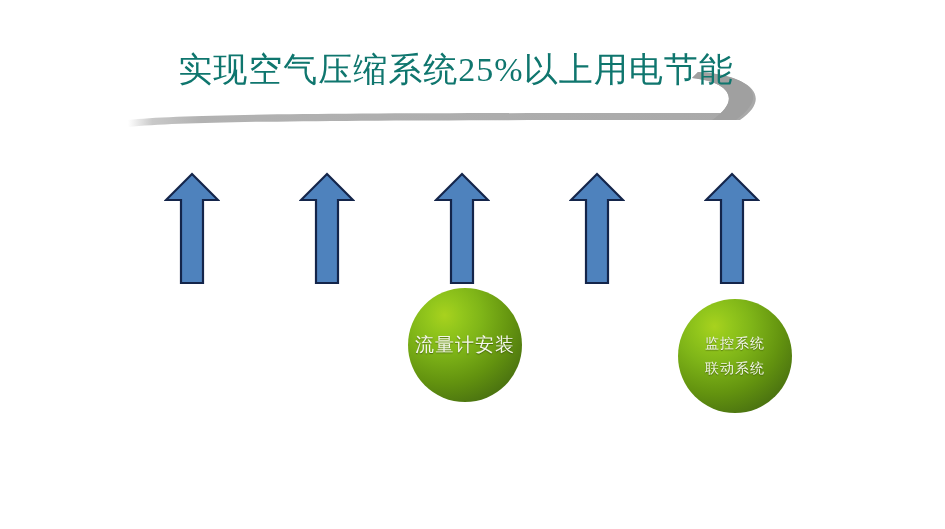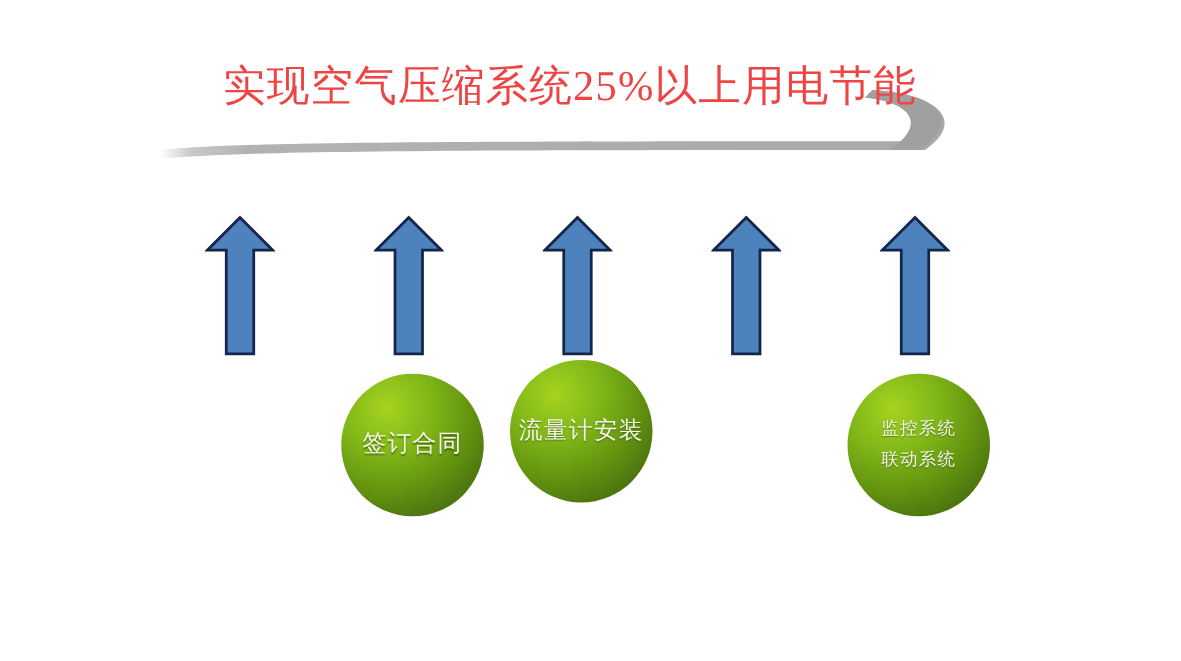--- a/index.html
+++ b/index.html
@@ -39,21 +39,21 @@
   .title-text {
     position: absolute;
     left: 30px;
     top: 8px;
     width: 600px;
     text-align: center;
     font-family: "Liberation Serif", "DejaVu Serif", serif;
     font-size: 34px;
     line-height: 48px;
     letter-spacing: 1px;
-    color: #ef4444;
+    color: #0f766e;
     white-space: nowrap;
   }
 
   
   .arrow {
     position: absolute;
     width: 56px;
     height: 114px;
   }
 
@@ -143,23 +143,20 @@
     </svg>
   </div>
 
   <div class="arrow" style="left:704px; top:172px;">
     <svg viewBox="0 0 56 114" width="56" height="114" xmlns="http://www.w3.org/2000/svg">
       <polygon points="28,2 54,28 39,28 39,111 17,111 17,28 2,28" fill="#4e82bd" stroke="#14254a" stroke-width="2.2" stroke-linejoin="miter"></polygon>
     </svg>
   </div>
 
 
-  <div class="node" style="left:273px; top:299px;">
-    <span class="node-label">签订合同</span>
-  </div>
 
   <div class="node" style="left:408px; top:288px;">
     <span class="node-label">流量计安装</span>
   </div>
 
 
   <div class="node" style="left:678px; top:299px;">
     <span class="node-label two-line">监控系统
 联动系统</span>
   </div>

